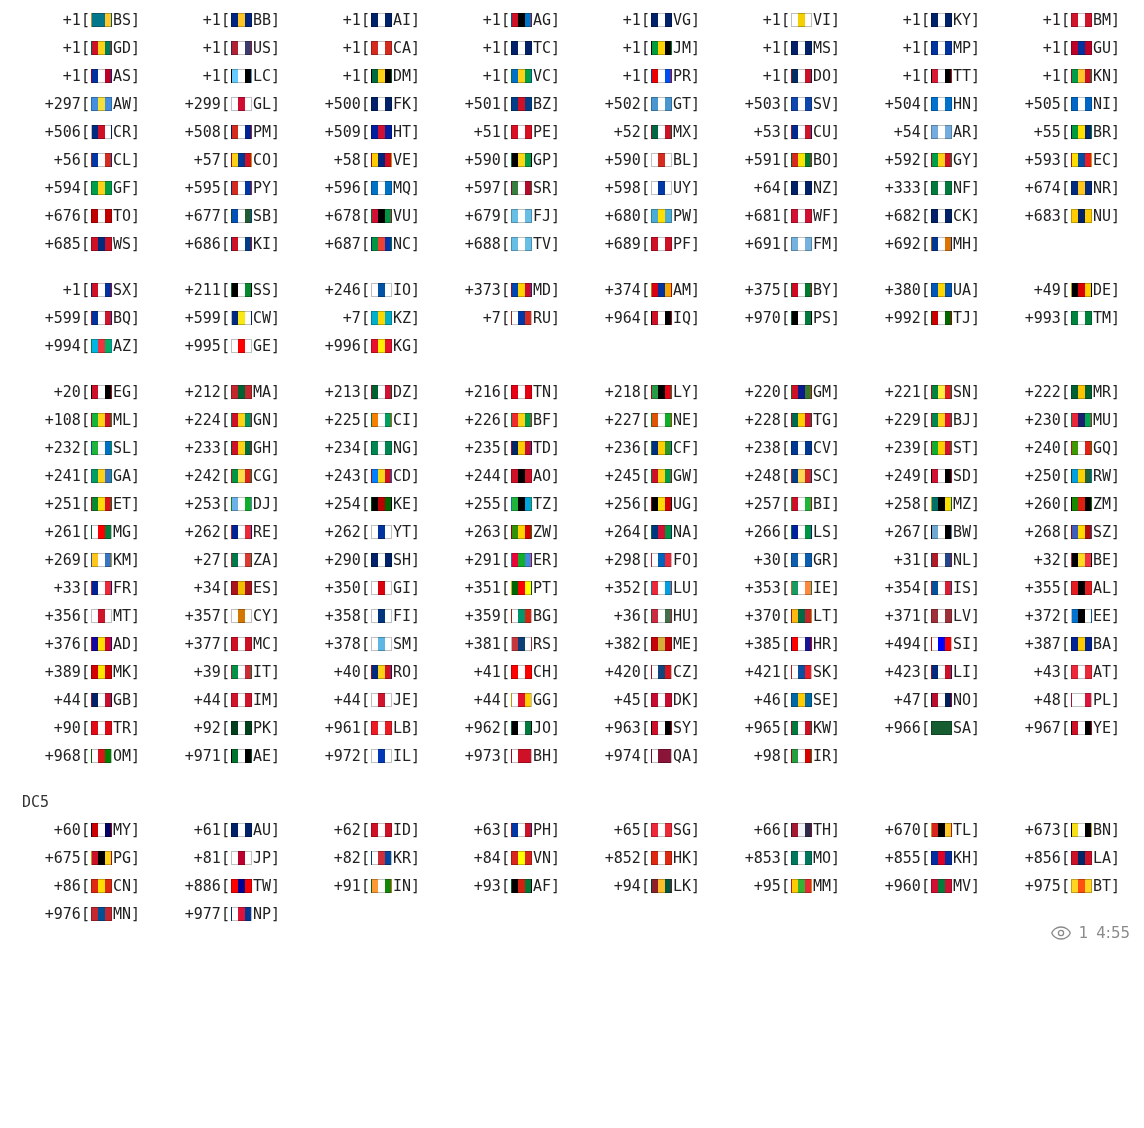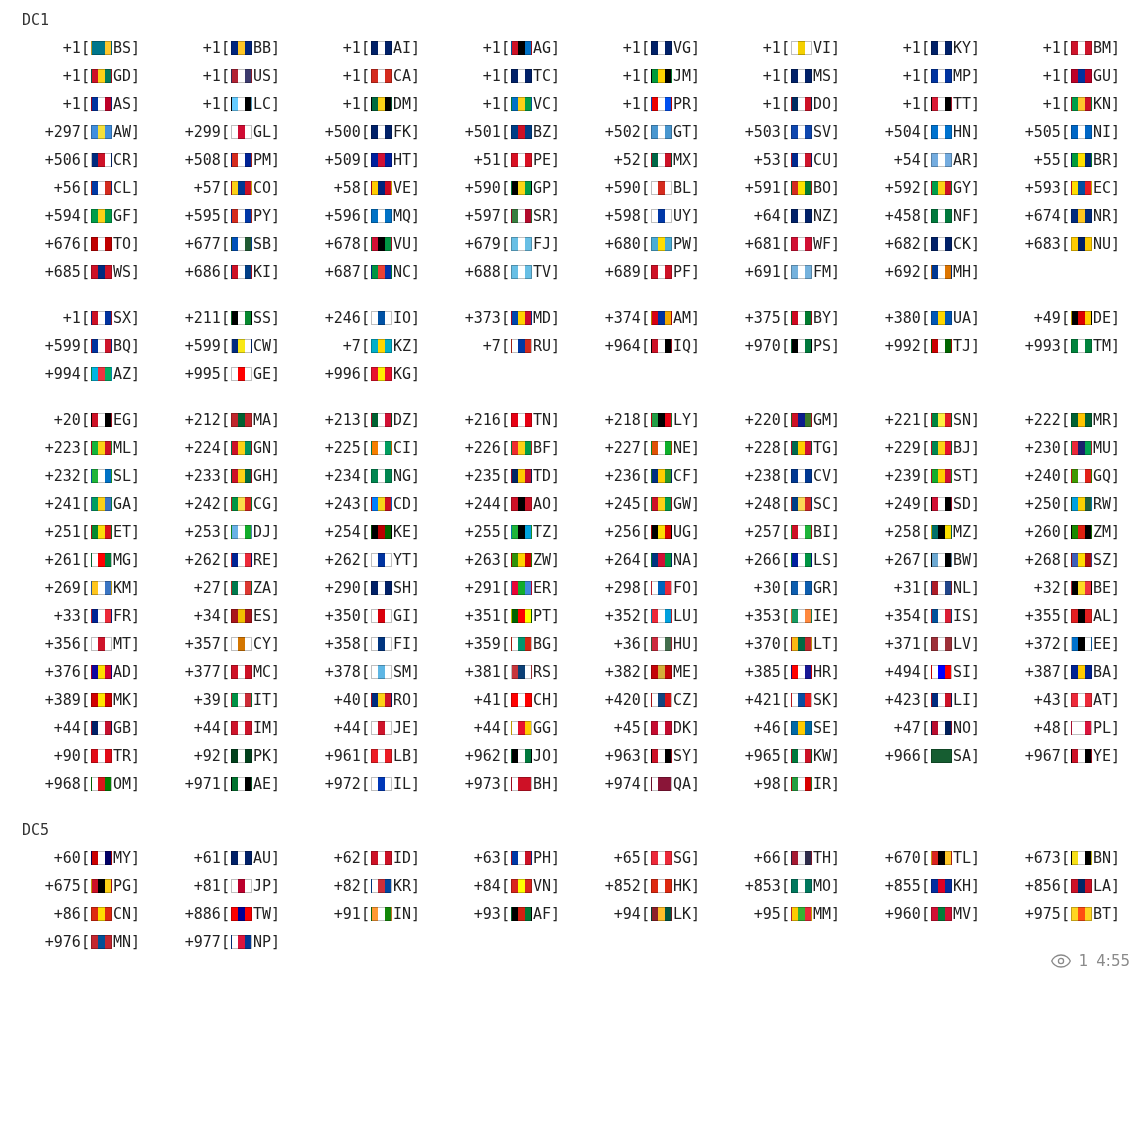--- a/index.html
+++ b/index.html
@@ -79,21 +79,20 @@
   }
   .footer svg { display: block; }
   .gap-small { height: 18px; }
 </style>
 </head>
 <body>
 
 <div class="page">
   <div id="groups-root">
       <div class="group">
-        <div class="group-title">DC1</div>
         <div class="grid">
           <div class="cell">
             <span class="inner"><span class="code">+1</span>[<span class="flagimg" style="background-image: linear-gradient(90deg, rgb(0, 119, 139) 0px, rgb(0, 119, 139) 34%, rgb(0, 119, 139) 34%, rgb(0, 119, 139) 67%, rgb(255, 199, 44) 67%, rgb(255, 199, 44) 100%);"></span><span>BS</span>]</span>
           </div>
           <div class="cell">
             <span class="inner"><span class="code">+1</span>[<span class="flagimg" style="background-image: linear-gradient(90deg, rgb(0, 38, 127) 0px, rgb(0, 38, 127) 34%, rgb(255, 199, 38) 34%, rgb(255, 199, 38) 67%, rgb(0, 38, 127) 67%, rgb(0, 38, 127) 100%);"></span><span>BB</span>]</span>
           </div>
           <div class="cell">
             <span class="inner"><span class="code">+1</span>[<span class="flagimg" style="background-image: linear-gradient(90deg, rgb(1, 33, 105) 0px, rgb(1, 33, 105) 34%, rgb(255, 255, 255) 34%, rgb(255, 255, 255) 67%, rgb(1, 33, 105) 67%, rgb(1, 33, 105) 100%);"></span><span>AI</span>]</span>
           </div>
@@ -244,21 +243,21 @@
           <div class="cell">
             <span class="inner"><span class="code">+597</span>[<span class="flagimg" style="background-image: linear-gradient(90deg, rgb(55, 126, 63) 0px, rgb(55, 126, 63) 34%, rgb(255, 255, 255) 34%, rgb(255, 255, 255) 67%, rgb(180, 10, 45) 67%, rgb(180, 10, 45) 100%);"></span><span>SR</span>]</span>
           </div>
           <div class="cell">
             <span class="inner"><span class="code">+598</span>[<span class="flagimg" style="background-image: linear-gradient(90deg, rgb(255, 255, 255) 0px, rgb(255, 255, 255) 34%, rgb(0, 56, 168) 34%, rgb(0, 56, 168) 67%, rgb(255, 255, 255) 67%, rgb(255, 255, 255) 100%);"></span><span>UY</span>]</span>
           </div>
           <div class="cell">
             <span class="inner"><span class="code">+64</span>[<span class="flagimg" style="background-image: linear-gradient(90deg, rgb(1, 33, 105) 0px, rgb(1, 33, 105) 34%, rgb(255, 255, 255) 34%, rgb(255, 255, 255) 67%, rgb(1, 33, 105) 67%, rgb(1, 33, 105) 100%);"></span><span>NZ</span>]</span>
           </div>
           <div class="cell">
-            <span class="inner"><span class="code">+458</span>[<span class="flagimg" style="background-image: linear-gradient(90deg, rgb(0, 122, 61) 0px, rgb(0, 122, 61) 34%, rgb(255, 255, 255) 34%, rgb(255, 255, 255) 67%, rgb(0, 122, 61) 67%, rgb(0, 122, 61) 100%);"></span><span>NF</span>]</span>
+            <span class="inner"><span class="code">+333</span>[<span class="flagimg" style="background-image: linear-gradient(90deg, rgb(0, 122, 61) 0px, rgb(0, 122, 61) 34%, rgb(255, 255, 255) 34%, rgb(255, 255, 255) 67%, rgb(0, 122, 61) 67%, rgb(0, 122, 61) 100%);"></span><span>NF</span>]</span>
           </div>
           <div class="cell">
             <span class="inner"><span class="code">+674</span>[<span class="flagimg" style="background-image: linear-gradient(90deg, rgb(0, 43, 127) 0px, rgb(0, 43, 127) 34%, rgb(255, 198, 30) 34%, rgb(255, 198, 30) 67%, rgb(0, 43, 127) 67%, rgb(0, 43, 127) 100%);"></span><span>NR</span>]</span>
           </div>
           <div class="cell">
             <span class="inner"><span class="code">+676</span>[<span class="flagimg" style="background-image: linear-gradient(90deg, rgb(193, 0, 0) 0px, rgb(193, 0, 0) 34%, rgb(255, 255, 255) 34%, rgb(255, 255, 255) 67%, rgb(193, 0, 0) 67%, rgb(193, 0, 0) 100%);"></span><span>TO</span>]</span>
           </div>
           <div class="cell">
             <span class="inner"><span class="code">+677</span>[<span class="flagimg" style="background-image: linear-gradient(90deg, rgb(0, 81, 186) 0px, rgb(0, 81, 186) 34%, rgb(255, 255, 255) 34%, rgb(255, 255, 255) 67%, rgb(33, 91, 51) 67%, rgb(33, 91, 51) 100%);"></span><span>SB</span>]</span>
           </div>
@@ -386,21 +385,21 @@
           <div class="cell">
             <span class="inner"><span class="code">+220</span>[<span class="flagimg" style="background-image: linear-gradient(90deg, rgb(206, 17, 38) 0px, rgb(206, 17, 38) 34%, rgb(12, 28, 140) 34%, rgb(12, 28, 140) 67%, rgb(58, 119, 40) 67%, rgb(58, 119, 40) 100%);"></span><span>GM</span>]</span>
           </div>
           <div class="cell">
             <span class="inner"><span class="code">+221</span>[<span class="flagimg" style="background-image: linear-gradient(90deg, rgb(0, 133, 63) 0px, rgb(0, 133, 63) 34%, rgb(253, 239, 66) 34%, rgb(253, 239, 66) 67%, rgb(227, 27, 35) 67%, rgb(227, 27, 35) 100%);"></span><span>SN</span>]</span>
           </div>
           <div class="cell">
             <span class="inner"><span class="code">+222</span>[<span class="flagimg" style="background-image: linear-gradient(90deg, rgb(0, 98, 51) 0px, rgb(0, 98, 51) 34%, rgb(255, 196, 0) 34%, rgb(255, 196, 0) 67%, rgb(0, 98, 51) 67%, rgb(0, 98, 51) 100%);"></span><span>MR</span>]</span>
           </div>
           <div class="cell">
-            <span class="inner"><span class="code">+223</span>[<span class="flagimg" style="background-image: linear-gradient(90deg, rgb(20, 181, 58) 0px, rgb(20, 181, 58) 34%, rgb(252, 209, 22) 34%, rgb(252, 209, 22) 67%, rgb(206, 17, 38) 67%, rgb(206, 17, 38) 100%);"></span><span>ML</span>]</span>
+            <span class="inner"><span class="code">+108</span>[<span class="flagimg" style="background-image: linear-gradient(90deg, rgb(20, 181, 58) 0px, rgb(20, 181, 58) 34%, rgb(252, 209, 22) 34%, rgb(252, 209, 22) 67%, rgb(206, 17, 38) 67%, rgb(206, 17, 38) 100%);"></span><span>ML</span>]</span>
           </div>
           <div class="cell">
             <span class="inner"><span class="code">+224</span>[<span class="flagimg" style="background-image: linear-gradient(90deg, rgb(206, 17, 38) 0px, rgb(206, 17, 38) 34%, rgb(252, 209, 22) 34%, rgb(252, 209, 22) 67%, rgb(0, 148, 96) 67%, rgb(0, 148, 96) 100%);"></span><span>GN</span>]</span>
           </div>
           <div class="cell">
             <span class="inner"><span class="code">+225</span>[<span class="flagimg" style="background-image: linear-gradient(90deg, rgb(247, 127, 0) 0px, rgb(247, 127, 0) 34%, rgb(255, 255, 255) 34%, rgb(255, 255, 255) 67%, rgb(0, 158, 96) 67%, rgb(0, 158, 96) 100%);"></span><span>CI</span>]</span>
           </div>
           <div class="cell">
             <span class="inner"><span class="code">+226</span>[<span class="flagimg" style="background-image: linear-gradient(90deg, rgb(239, 43, 45) 0px, rgb(239, 43, 45) 34%, rgb(252, 209, 22) 34%, rgb(252, 209, 22) 67%, rgb(0, 158, 73) 67%, rgb(0, 158, 73) 100%);"></span><span>BF</span>]</span>
           </div>

